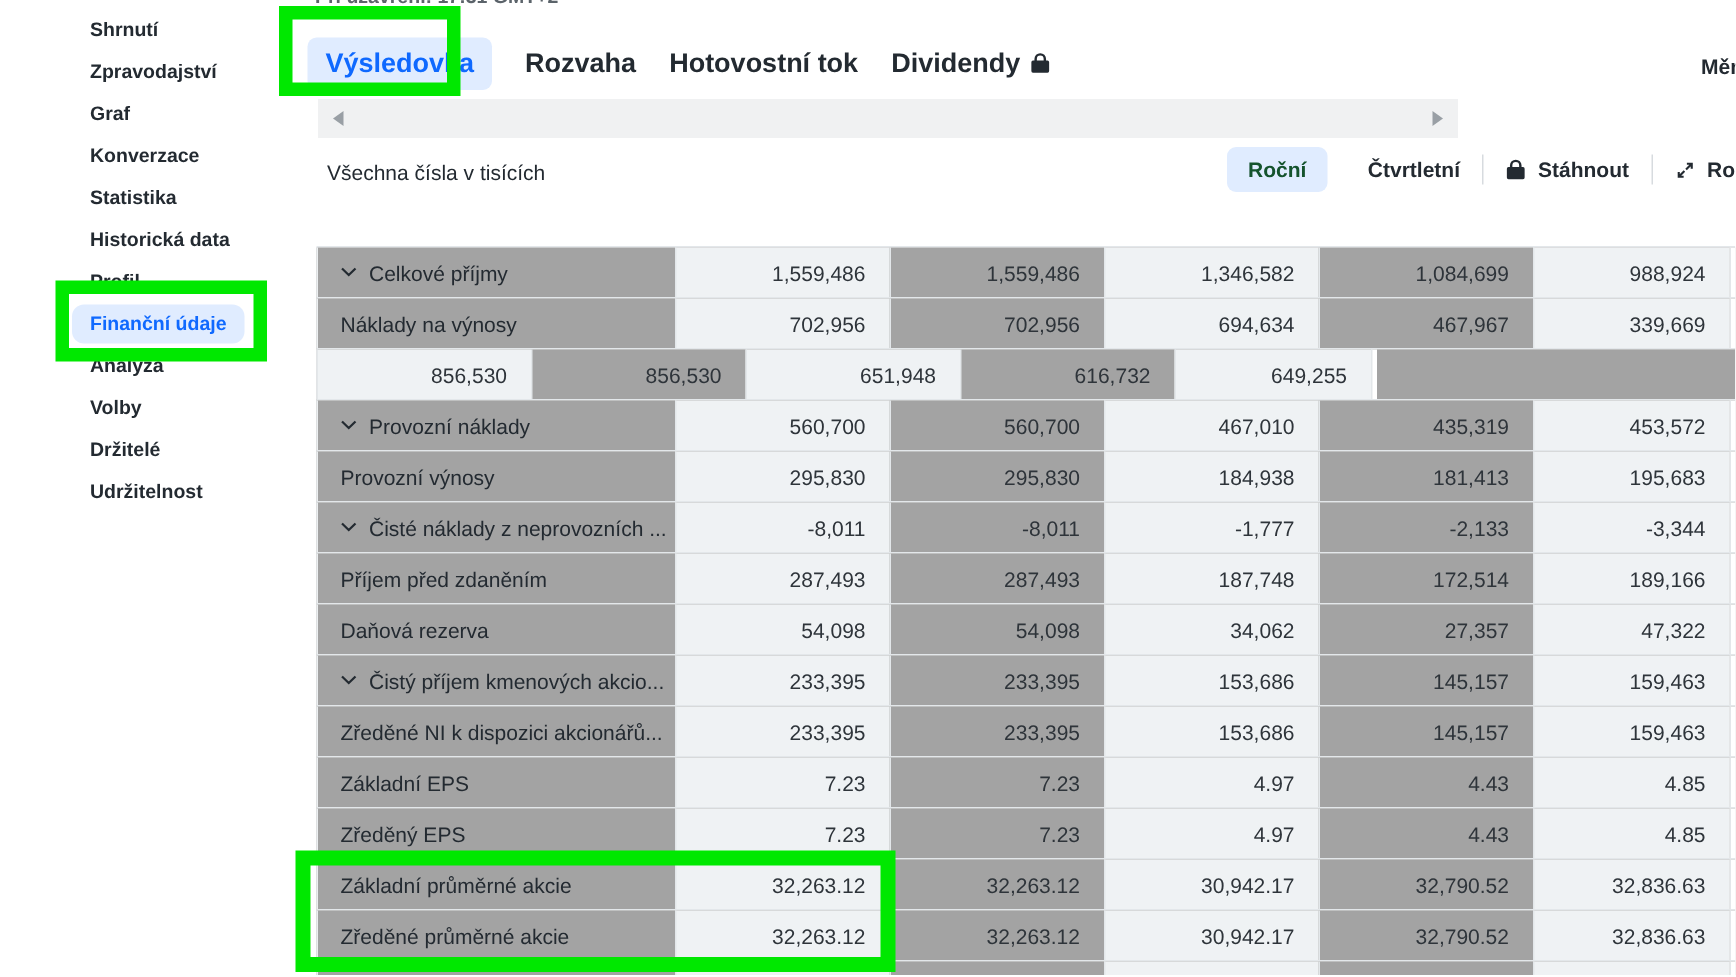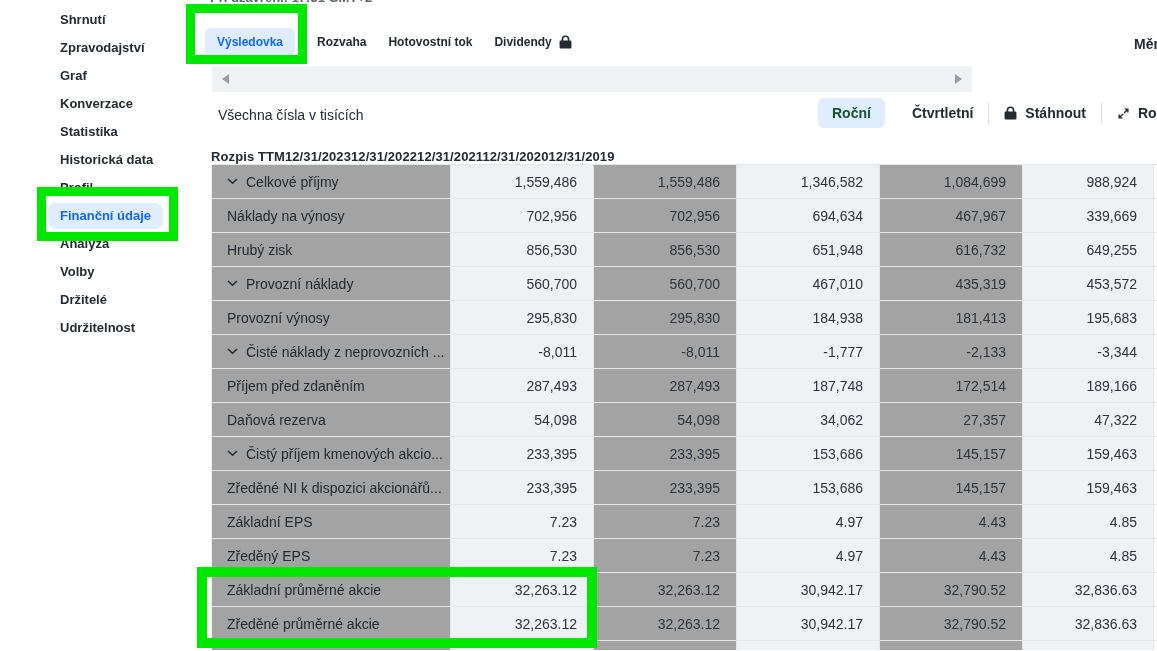--- a/index.html
+++ b/index.html
@@ -10,21 +10,21 @@
   .market-note{position:absolute;left:210px;top:0;width:300px;height:10px;overflow:hidden;}
   .market-note span{display:block;margin-top:-10px;font-size:13px;font-weight:700;color:#5b636a;white-space:nowrap;}
 
   
   .sidebar{position:absolute;left:60px;top:13px;display:flex;flex-direction:column;gap:14px;}
   .sidebar-item{font-size:13px;font-weight:700;color:#232a31;line-height:14px;white-space:nowrap;cursor:pointer;}
   .sidebar-item.active{color:#0f69ff;background:#e0ecff;border-radius:8px;padding:6px 12px;margin:-6px 0 -6px -12px;align-self:flex-start;}
 
   
   .tabs{position:absolute;left:205px;top:27px;height:30px;display:flex;align-items:center;gap:22px;}
-  .tab{display:flex;align-items:center;gap:7px;font-size:12px;font-weight:700;color:#232a31;white-space:nowrap;cursor:pointer;}
+  .tab{display:flex;align-items:center;gap:7px;font-size:18px;font-weight:700;color:#232a31;white-space:nowrap;cursor:pointer;}
   .tab.active{background:#e0ecff;color:#0f69ff;padding:7px 12px;border-radius:6px;}
   .currency-note{position:absolute;left:1134px;top:36px;font-size:14px;font-weight:700;white-space:nowrap;}
 
   
   .hscroll{position:absolute;left:212px;top:66px;width:760px;height:26px;background:#f0f1f2;
            display:flex;align-items:center;justify-content:space-between;padding:0 10px;box-sizing:border-box;}
   .arrow-left{width:0;height:0;border-top:5px solid transparent;border-bottom:5px solid transparent;border-right:7px solid #999fa5;}
   .arrow-right{width:0;height:0;border-top:5px solid transparent;border-bottom:5px solid transparent;border-left:7px solid #999fa5;}
 
   
@@ -127,21 +127,20 @@
     <div class="plain-btn">
       <span class="icon">
         <svg width="13" height="13" viewBox="0 0 24 24" fill="none" stroke="currentColor" stroke-width="2.6">
             <path d="M14 4h6v6M20 4l-7 7M10 20H4v-6M4 20l7-7"></path>
           </svg>
       </span>
       <span>Ro</span>
     </div>
   </div>
 
-  <div class="table-caption">Rozpis TTM12/31/202312/31/202212/31/202112/31/202012/31/2019</div>
 
   <div class="ftable">
     <div>
         <div class="trow">
     <div class="cell label-cell">
       <span class="chev">
         <svg width="11" height="7" viewBox="0 0 11 7">
                 <path d="M1 1l4.5 4.3L10 1" fill="none" stroke="currentColor" stroke-width="1.5"></path>
               </svg>
       </span>
@@ -160,24 +159,20 @@
       <span>Náklady na výnosy</span>
     </div>
     <div class="cell num n1 shade">702,956</div>
     <div class="cell num n2">702,956</div>
     <div class="cell num n3 shade">694,634</div>
     <div class="cell num n4">467,967</div>
     <div class="cell num n5 shade">339,669</div>
     <div class="cell filler"></div>
   </div>
         <div class="trow">
-    <div class="cell label-cell">
-
-      <span>Hrubý zisk</span>
-    </div>
     <div class="cell num n1 shade">856,530</div>
     <div class="cell num n2">856,530</div>
     <div class="cell num n3 shade">651,948</div>
     <div class="cell num n4">616,732</div>
     <div class="cell num n5 shade">649,255</div>
     <div class="cell filler"></div>
   </div>
         <div class="trow">
     <div class="cell label-cell">
       <span class="chev">

